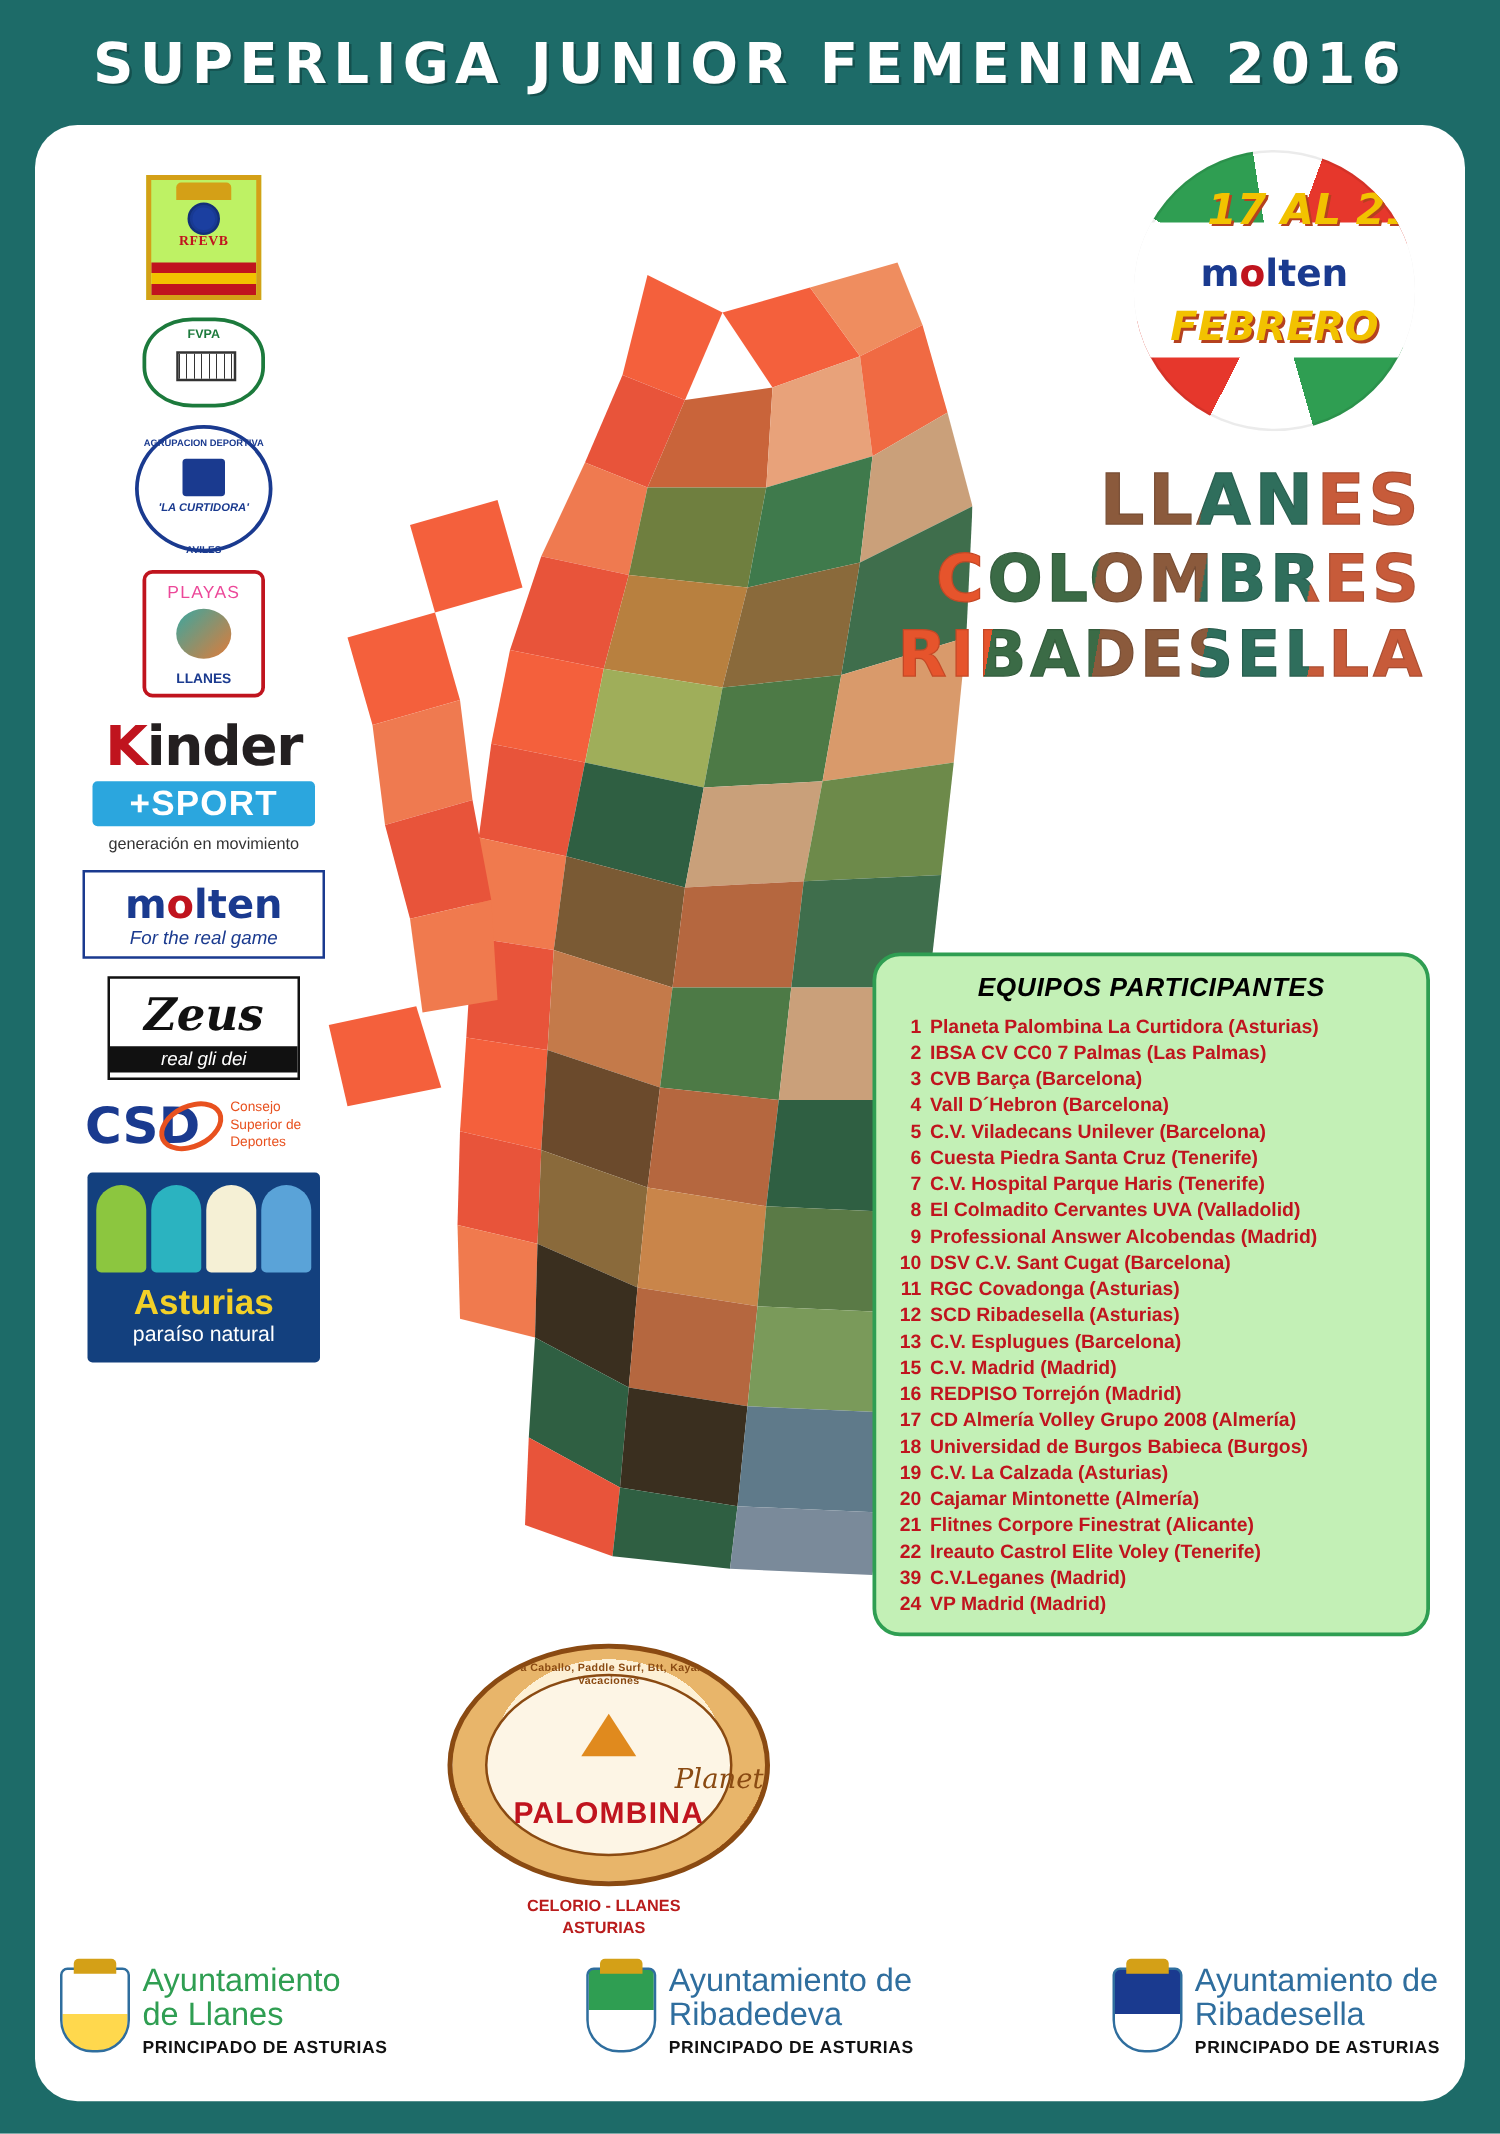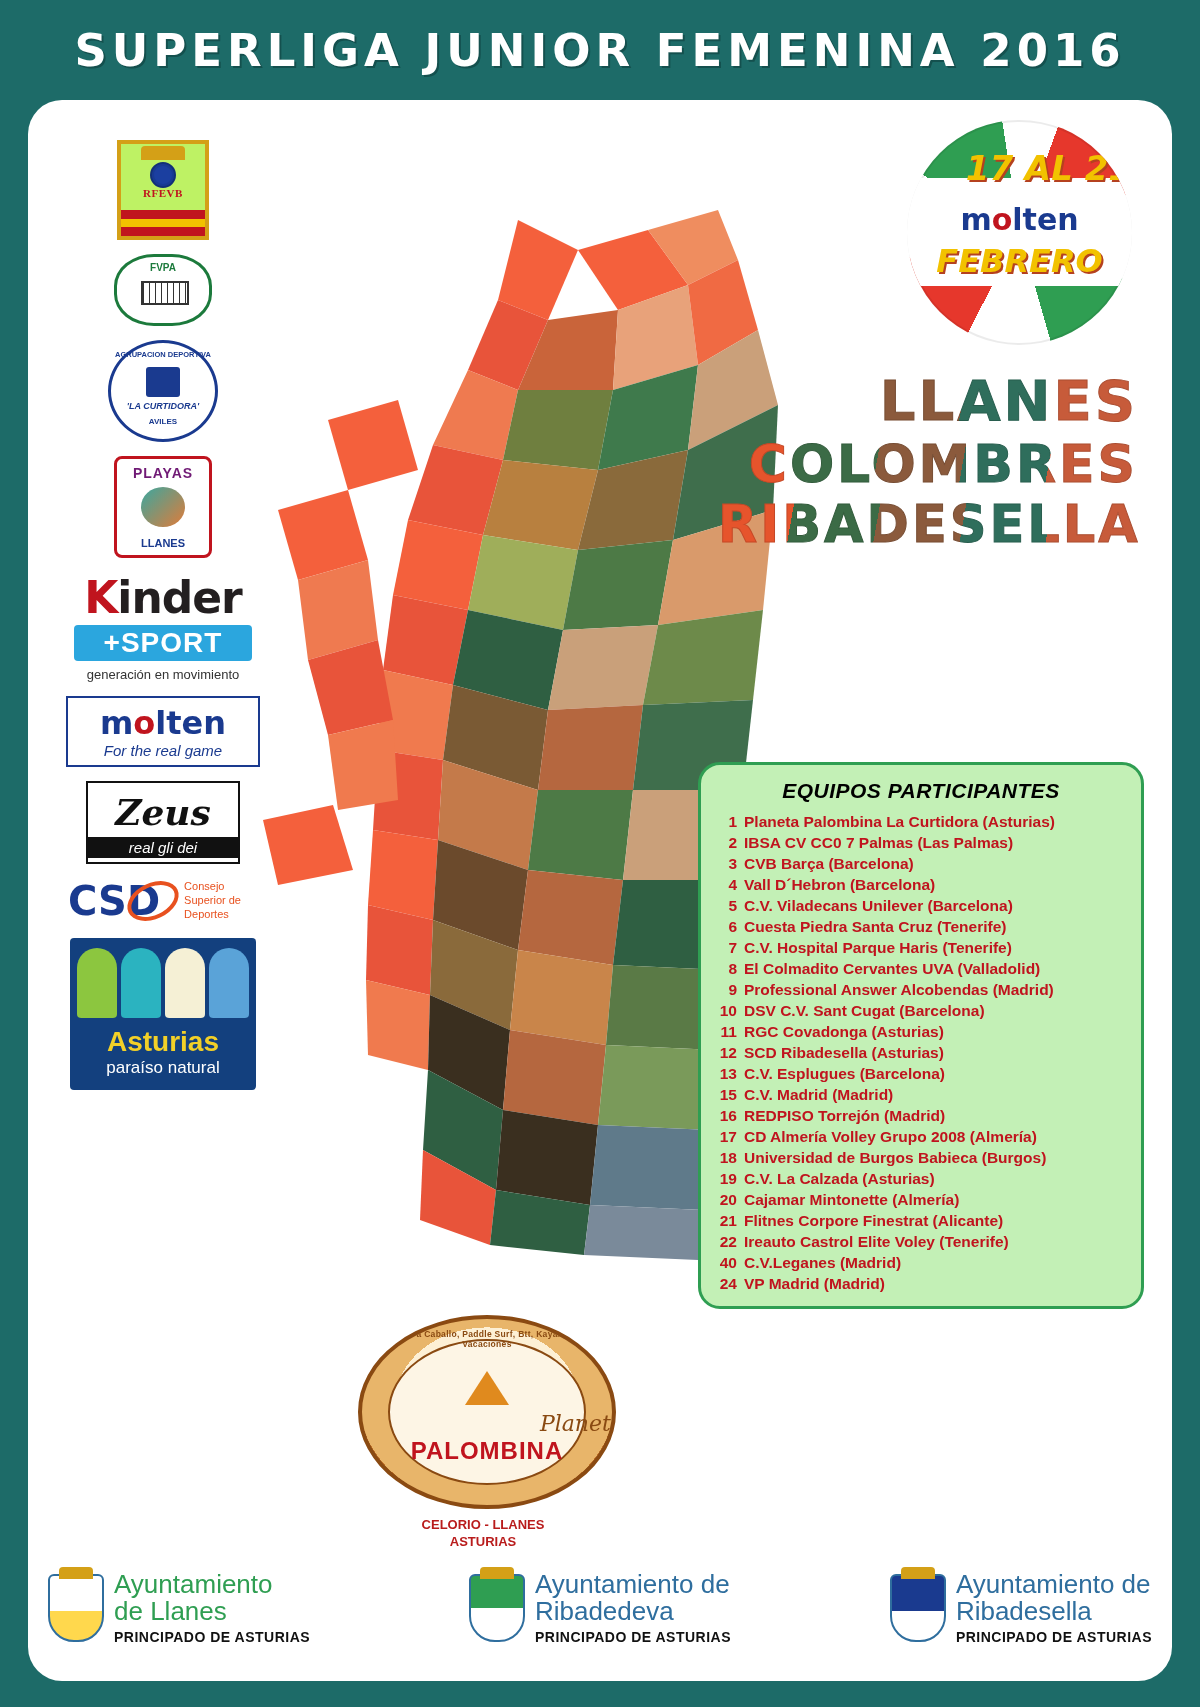--- a/index.html
+++ b/index.html
@@ -78,27 +78,27 @@
     border:2px solid #333;background:repeating-linear-gradient(90deg,#333 0 1px,transparent 1px 6px);
   }
 
   .badge-curtidora{
     width:104px;height:96px;border:3px solid #1a3a8f;border-radius:50%;
     background:#fff;position:relative;
   }
   .badge-curtidora .t1{position:absolute;top:7px;left:0;width:100%;text-align:center;font-size:7.5px;font-weight:bold;color:#1a3a8f;}
   .badge-curtidora .sq{position:absolute;top:24px;left:50%;transform:translateX(-50%);width:34px;height:30px;background:#1a3a8f;border-radius:3px;}
   .badge-curtidora .t2{position:absolute;top:58px;left:0;width:100%;text-align:center;font-size:9px;font-weight:bold;color:#1a3a8f;font-style:italic;}
-  .badge-curtidora .t3{position:absolute;top:74px;left:0;width:100%;text-align:center;font-size:8px;font-weight:bold;color:#1a3a8f;}
+  .badge-curtidora .t3{position:absolute;top:92px;left:0;width:100%;text-align:center;font-size:8px;font-weight:bold;color:#1a3a8f;}
 
   .badge-palmas{
     width:92px;height:96px;border:3px solid #c0141e;border-radius:8px;
     background:#fff;position:relative;overflow:hidden;
   }
-  .badge-palmas .t1{position:absolute;top:6px;left:0;width:100%;text-align:center;font-size:14px;font-weight:bold;color:#701a75;letter-spacing:1px;}
+  .badge-palmas .t1{position:absolute;top:6px;left:0;width:100%;text-align:center;font-size:14px;font-weight:normal;color:#ec4899;letter-spacing:1px;}
   .badge-palmas .circ{position:absolute;top:28px;left:50%;transform:translateX(-50%);width:44px;height:40px;border-radius:50%;background:linear-gradient(135deg,#3aa7a0,#e07b39);}
   .badge-palmas .t2{position:absolute;bottom:6px;left:0;width:100%;text-align:center;font-size:11px;font-weight:bold;color:#1a3a8f;}
 
   .kinder{width:190px;text-align:center;}
   .kinder .k{font-size:44px;font-weight:bold;color:#231f20;letter-spacing:-1px;font-family:"DejaVu Sans", sans-serif;}
   .kinder .k .red{color:#c0141e;}
   .kinder .sport{
     display:inline-block;margin-top:2px;background:#2ba6de;color:#fff;
     font-size:28px;font-weight:bold;padding:2px 30px;border-radius:4px;letter-spacing:1px;
   }
@@ -511,21 +511,21 @@
           </li>
         <li>
             <span class="num">21</span>
             <span>Flitnes Corpore Finestrat (Alicante)</span>
           </li>
         <li>
             <span class="num">22</span>
             <span>Ireauto Castrol Elite Voley (Tenerife)</span>
           </li>
         <li>
-            <span class="num">40</span>
+            <span class="num">39</span>
             <span>C.V.Leganes (Madrid)</span>
           </li>
         <li>
             <span class="num">24</span>
             <span>VP Madrid (Madrid)</span>
           </li>
       </ol>
     </div>
 
     <div class="palombina">

